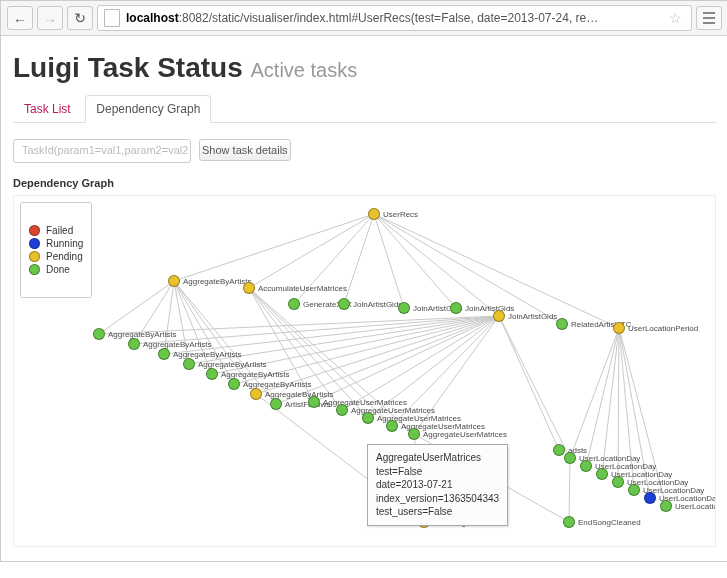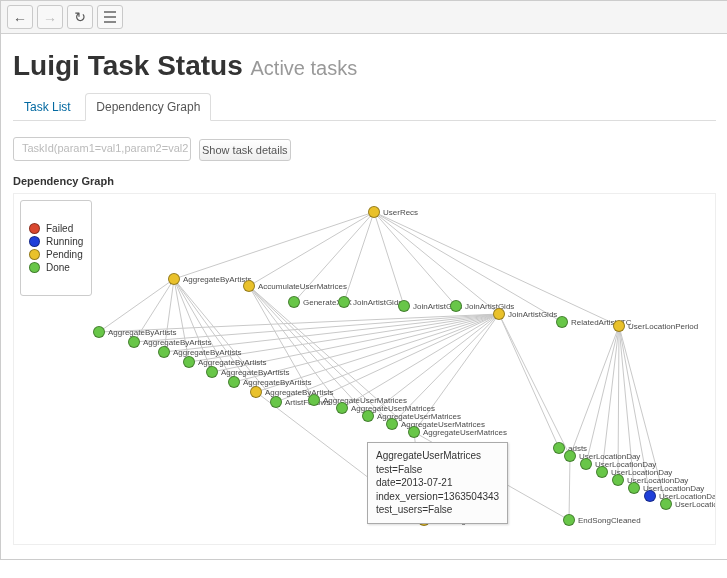--- a/index.html
+++ b/index.html
@@ -11,23 +11,23 @@
   .url-text{flex:1;white-space:nowrap;overflow:hidden;text-overflow:ellipsis;font-size:12px;color:#555}
   .url-text b{color:#000;font-weight:600}
   .star{width:16px;color:#bbb;font-size:14px}
   .file-ic{width:14px;height:16px;border:1px solid #bbb;border-radius:1px;position:relative}
   .menu-ic{width:24px;height:22px;border:1px solid #c9c9c9;border-radius:3px;background:#f8f8f8;display:flex;flex-direction:column;justify-content:center;align-items:center;gap:3px}
   .menu-ic span{display:block;width:12px;height:2px;background:#888}
   .content{background:#fff;padding:10px 12px 14px}
   h1{margin:6px 0 10px;font-size:28px;font-weight:700}
   h1 .sub{font-size:20px;font-weight:400;color:#999}
   .tabs{border-bottom:1px solid #ddd;margin-bottom:16px}
-  .tab{display:inline-block;padding:6px 10px;font-size:12px;border:1px solid transparent;border-bottom:none;position:relative;top:1px;color:#0369a1;cursor:pointer}
+  .tab{display:inline-block;padding:6px 10px;font-size:12px;border:1px solid transparent;border-bottom:none;position:relative;top:1px;color:#be185d;cursor:pointer}
   .tab.active{border-color:#ddd;border-bottom:1px solid #fff;border-radius:4px 4px 0 0;color:#555;background:#fff}
-  .controls{display:flex;align-items:flex-end;gap:8px;margin-bottom:14px}
+  .controls{display:flex;align-items:flex-start;gap:8px;margin-bottom:14px}
   .fake-input{font-size:11px;color:#bbb;border:1px solid #ccc;border-radius:3px;padding:4px 8px;width:160px;height:14px;overflow:hidden}
   .btn{font-size:11px;color:#555;border:1px solid #ccc;border-radius:3px;padding:4px 2px;background:linear-gradient(#fff,#eee);cursor:pointer}
   .task-title{font-size:12px;font-weight:700;line-height:1.35;margin-bottom:4px}
   .subhead{font-size:11px;font-weight:700;margin-bottom:6px}
   .graph-wrap{position:relative;border:1px solid #eee;height:350px;background:#fff;overflow:hidden}
   .legend{position:absolute;left:6px;top:6px;border:1px solid #ccc;border-radius:3px;padding:20px 8px;background:#fff;font-size:10px}
   .legend div{display:flex;align-items:center;gap:6px;margin:2px 0}
   .dot{width:9px;height:9px;border-radius:50%;border:1px solid rgba(0,0,0,.35)}
   .node{position:absolute;display:flex;align-items:center;gap:3px;font-size:8px;color:#4b4b4b;white-space:nowrap;transform:translate(-6px,-6px)}
   .node .dot{width:10px;height:10px}
@@ -36,20 +36,25 @@
   svg.edges line{stroke:#c9c9c9;stroke-width:1}
 </style>
 </head>
 <body>
 
 <div class="browser">
   <div class="chrome-bar">
     <div class="nav-btn">←</div>
     <div class="nav-btn disabled">→</div>
     <div class="nav-btn">↻</div>
+    <div class="url-bar">
+      <span class="file-ic"></span>
+      <span class="url-text"><b>localhost</b><span>:8082/static/visualiser/index.html#UserRecs(test=False, date=2013-07-24, re…</span></span>
+      <span class="star">☆</span>
+    </div>
     <div class="menu-ic">
         <span></span>
         <span></span>
         <span></span>
       </div>
   </div>
 
   <div class="content">
     <h1>
       <span>Luigi Task Status</span>

